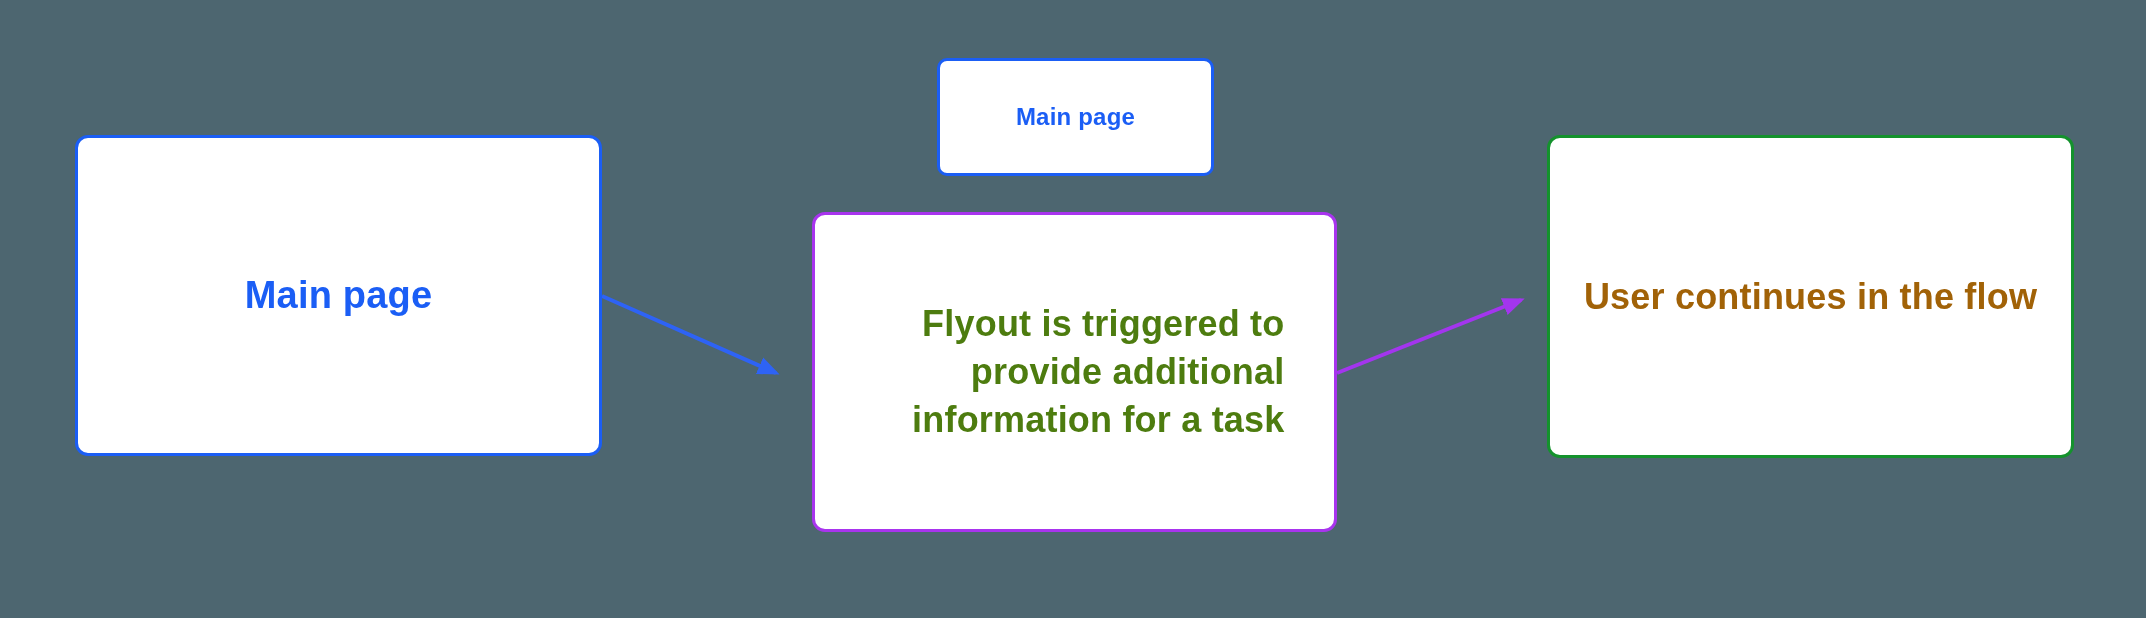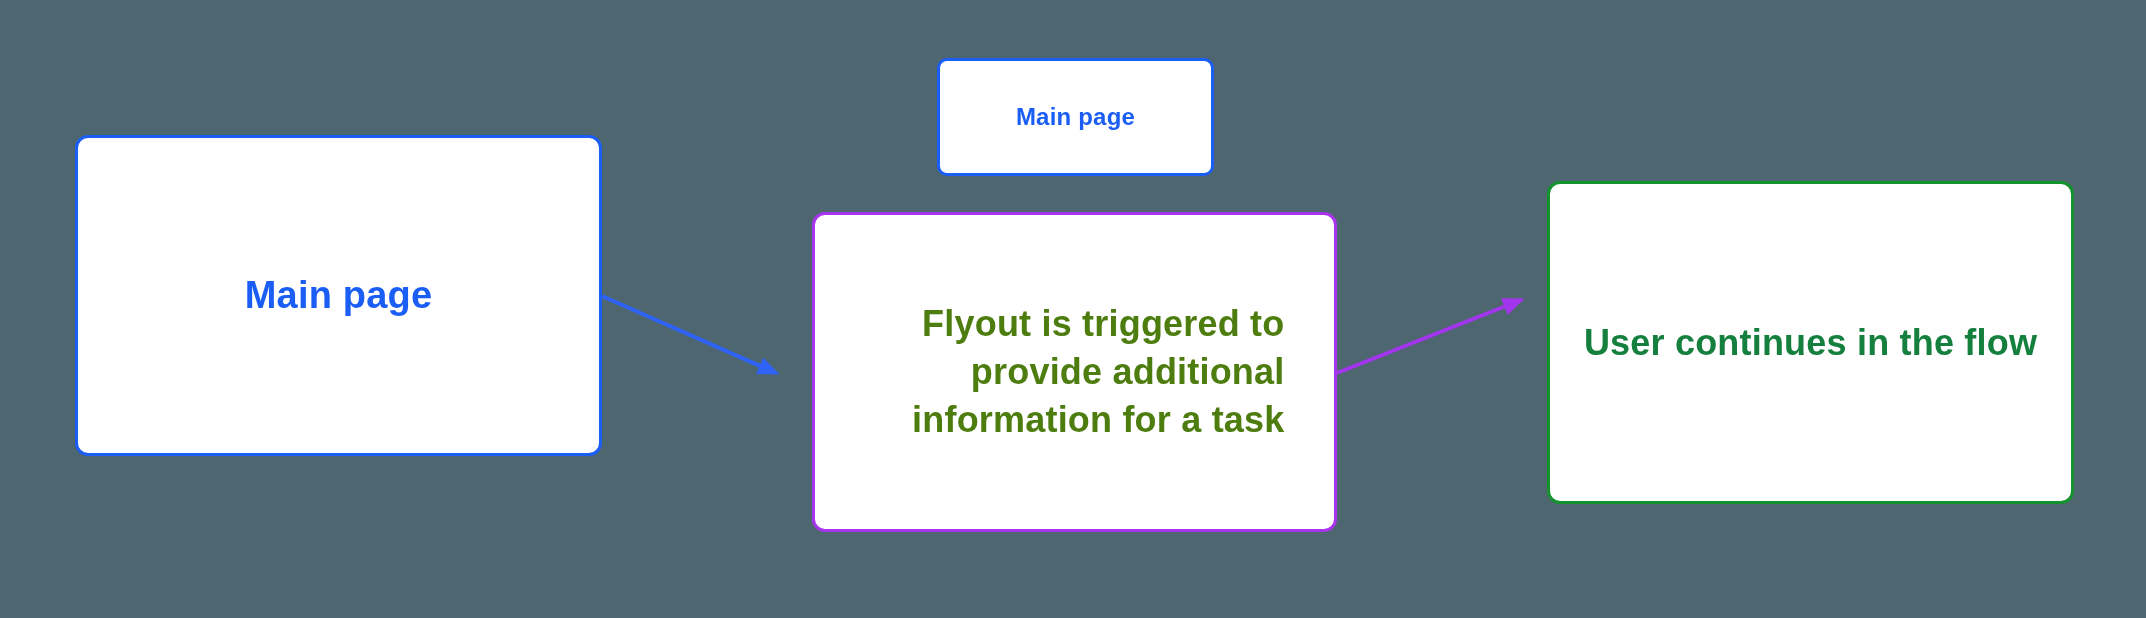--- a/index.html
+++ b/index.html
@@ -100,15 +100,15 @@
 </div>
 
 <div class="node node-main-top" style="border-color: rgb(27, 94, 245); color: rgb(27, 94, 245);">
   <span class="node-label">Main page</span>
 </div>
 
 <div class="node node-flyout" style="border-color: rgb(168, 52, 238); color: #4d7c0f;">
   <span class="node-label">Flyout is triggered to provide additional information for a task</span>
 </div>
 
-<div class="node node-user-continues" style="border-color: rgb(20, 146, 45); color: #15803d; margin-top: 46px;">
+<div class="node node-user-continues" style="border-color: rgb(20, 146, 45); color: #a16207;">
   <span class="node-label">User continues in the flow</span>
 </div>
 
 </body></html>

